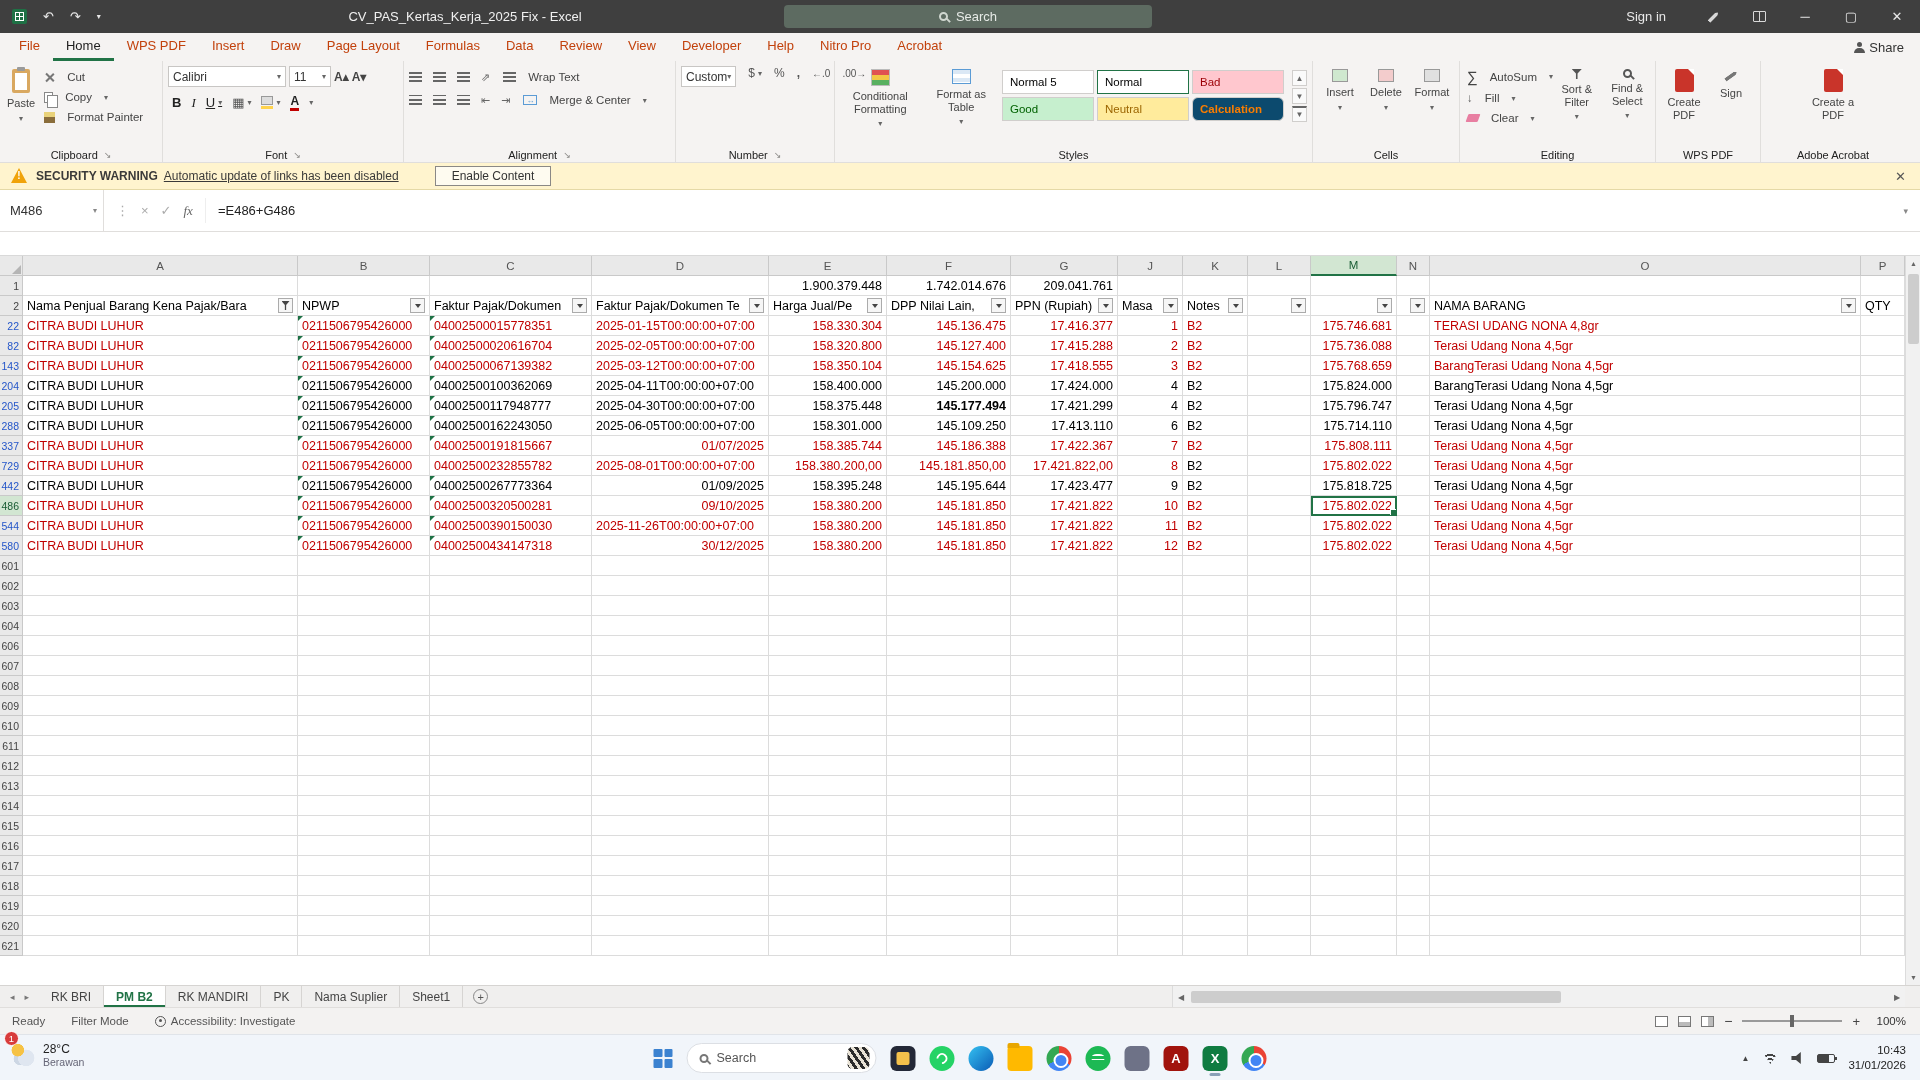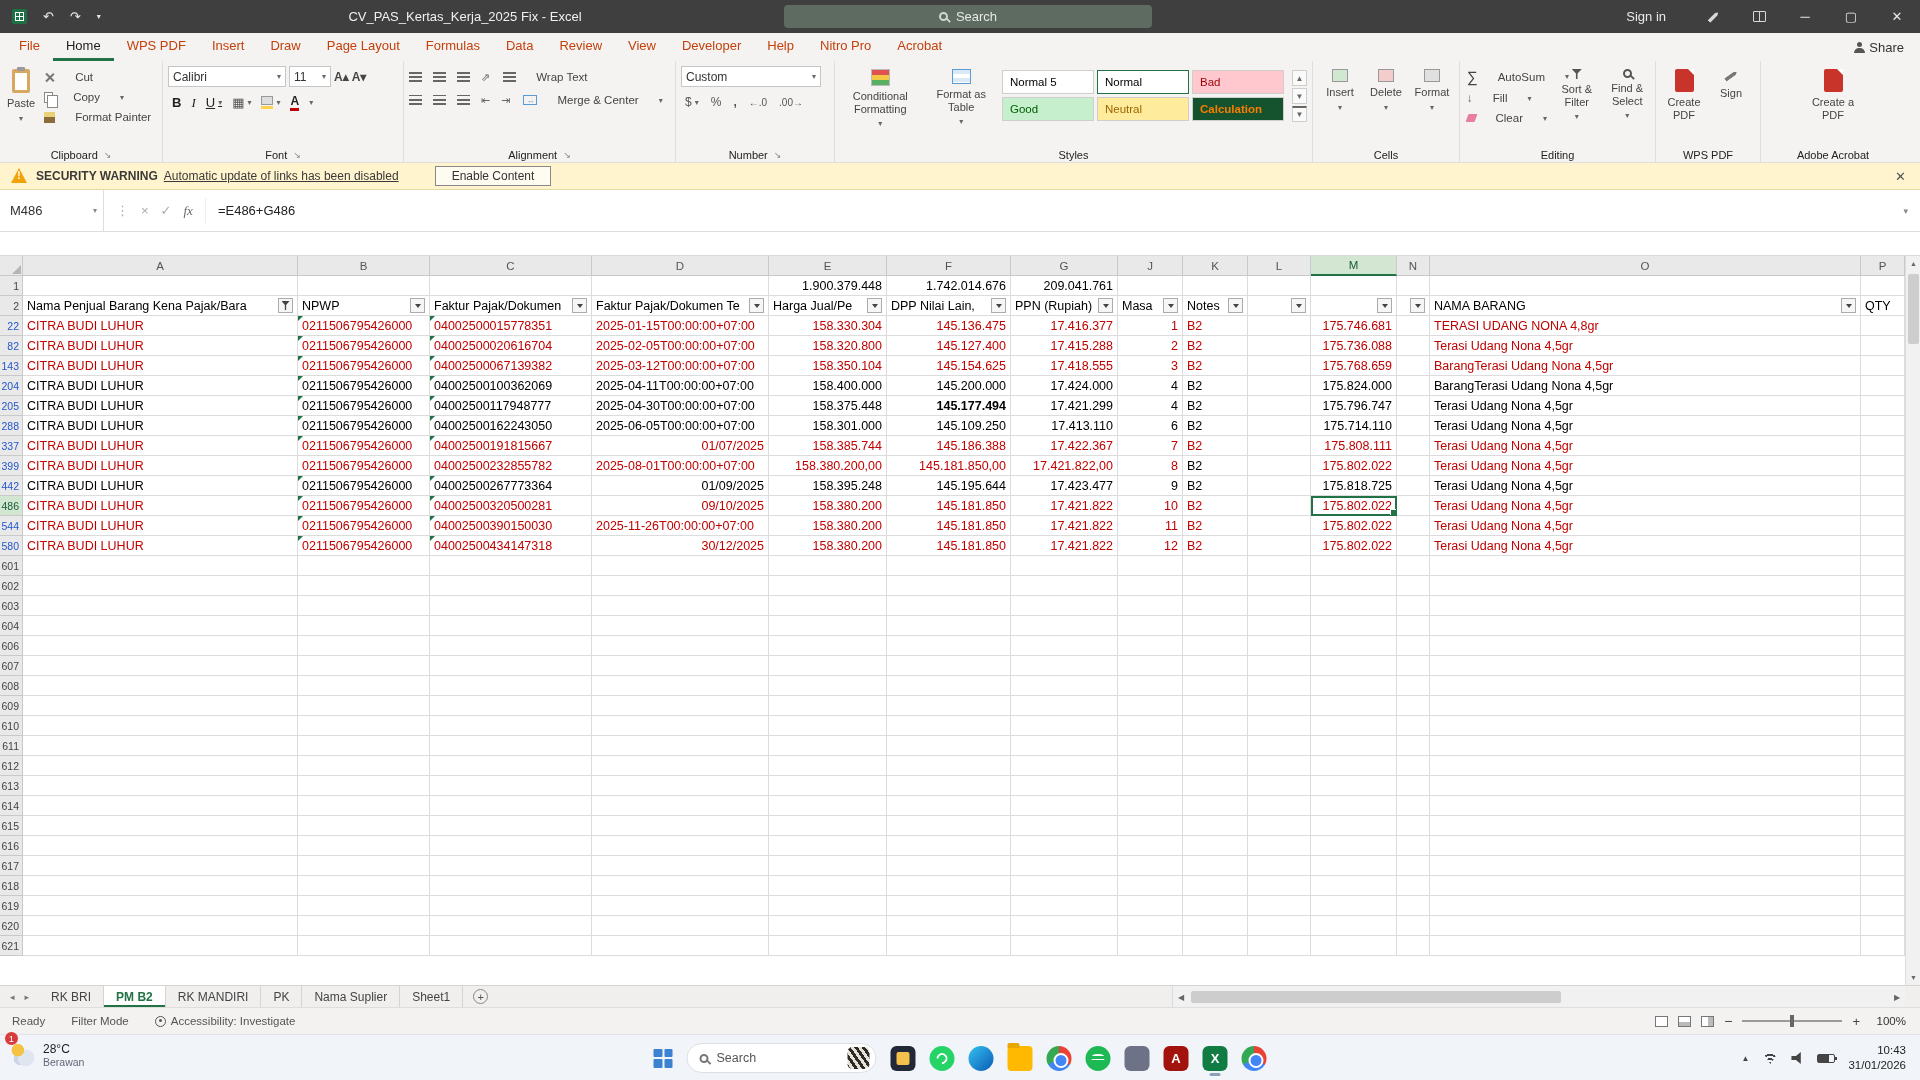--- a/index.html
+++ b/index.html
@@ -29,21 +29,21 @@
 .person::after{content:"";position:absolute;left:0;bottom:-1px;width:11px;height:5px;border-radius:5px 5px 0 0;background:#555}
 
 .ribbon{position:absolute;left:0;top:61px;width:1920px;height:102px;background:#f5f3f2;border-bottom:1px solid #e0dedc;display:flex}
 .rgroup{position:relative;border-right:1px solid #e0dedc;height:100%;padding:3px 5px 16px;flex:none}
 .gbody{display:flex;gap:5px;align-items:flex-start;height:80px;padding-top:2px}
 .glabel{position:absolute;bottom:1px;left:0;right:0;display:flex;justify-content:center;align-items:center;gap:6px;font-size:11px;color:#69676
 
 4}
 .launcher{font-size:9px;color:#8a8886}
 .bigbtn{flex-direction:column;justify-content:flex-start;font-size:11px;color:#444;text-align:center;line-height:1.15;padding:3px 2px;gap:4px}
-.rbtn{font-size:11.5px;color:#444;gap:20px;padding:1px 2px}
+.rbtn{font-size:11.5px;color:#444;gap:12px;padding:1px 2px}
 .smallstack{display:flex;flex-direction:column;gap:6px;padding-top:4px}
 .chv{font-size:8px;color:#666}
 .rsel{height:21px;border:1px solid #c8c6c4;background:#fff;font-size:12px;display:flex;align-items:center;justify-content:space-between;padding:0 4px;color:#333}
 .ic-clipboard{width:18px;height:24px;background:#d9a860;border-radius:2px;position:relative}
 .ic-clipboard::before{content:"";position:absolute;left:5px;top:-2px;width:8px;height:4px;background:#9a9a9a;border-radius:1px}
 .ic-clipboard::after{content:"";position:absolute;left:3px;top:4px;right:3px;bottom:3px;background:#fff}
 .icx{width:11px;height:11px;position:relative}
 .icx::before,.icx::after{content:"";position:absolute;left:5px;top:0;width:1.5px;height:11px;background:#777}
 .icx::before{transform:rotate(45deg)}.icx::after{transform:rotate(-45deg)}
 .ic-copy{width:9px;height:11px;border:1px solid #888;background:#fff;position:relative}
@@ -310,21 +310,21 @@
           </button>
       </div>
     </div>
     <div class="glabel">
         <span>Alignment</span>
         <span class="launcher">↘</span>
       </div>
   </div>
 
   <div class="rgroup" style="width:159px">
-    <div class="gbody" style="flex-direction:column;gap:8px">
+    <div class="gbody" style="gap:8px">
       <div class="rsel" style="width:140px">
           <span>Custom</span>
           <span class="chv">▾</span>
         </div>
       <div style="display:flex;gap:12px;align-items:center;padding-left:4px;color:#555;font-size:12px">
         <button>$<span class="chv">▾</span></button>
         <button>%</button>
         <button style="font-weight:bold">,</button>
         <button style="font-size:10px">←.0</button>
         <button style="font-size:10px">.00→</button>
@@ -347,21 +347,21 @@
         <span class="ic-ft"></span>
         <span>Format as Table</span>
           <span class="chv">▾</span>
       </button>
       <div id="style-gallery" class="stylegal">
           <div class="stylecell" style="background: rgb(255, 255, 255); color: rgb(0, 0, 0);">Normal 5</div>
           <div class="stylecell sel" style="background: rgb(255, 255, 255); color: rgb(0, 0, 0);">Normal</div>
           <div class="stylecell" style="background: rgb(255, 199, 206); color: rgb(156, 0, 6);">Bad</div>
           <div class="stylecell" style="background: rgb(198, 239, 206); color: rgb(0, 97, 0);">Good</div>
           <div class="stylecell" style="background: rgb(255, 235, 156); color: rgb(156, 101, 0);">Neutral</div>
-          <div class="stylecell" style="background: #14532d; color: rgb(250, 125, 0); font-weight: bold;">Calculation</div>
+          <div class="stylecell" style="background: #0c4a6e; color: rgb(250, 125, 0); font-weight: bold; border-radius: 6px;">Calculation</div>
         </div>
       <div class="galarrows">
         <span>▲</span>
         <span>▼</span>
         <span style="border-top:2px solid #666">▼</span>
       </div>
     </div>
     <div class="glabel">
         <span>Styles</span>
       </div>
@@ -711,21 +711,21 @@
       <div class="gcell right red" style="width: 107px;">17.422.367</div>
       <div class="gcell right red" style="width: 65px;">7</div>
       <div class="gcell red" style="width: 65px;">B2</div>
       <div class="gcell" style="width: 63px;"></div>
       <div class="gcell right red" style="width: 86px;">175.808.111</div>
       <div class="gcell" style="width: 33px;"></div>
       <div class="gcell red" style="width: 431px;">Terasi Udang Nona 4,5gr</div>
       <div class="gcell" style="width: 44px;"></div>
     </div>
     <div class="grow">
-      <div class="rowhead blue">399</div>
+      <div class="rowhead blue">729</div>
       <div class="gcell red" style="width: 275px;">CITRA BUDI LUHUR</div>
       <div class="gcell red" style="width: 132px;">0211506795426000</div>
       <div class="gcell red" style="width: 162px;">04002500232855782</div>
       <div class="gcell red" style="width: 177px;">2025-08-01T00:00:00+07:00</div>
       <div class="gcell right red" style="width: 118px;">158.380.200,00</div>
       <div class="gcell right red" style="width: 124px;">145.181.850,00</div>
       <div class="gcell right red" style="width: 107px;">17.421.822,00</div>
       <div class="gcell right red" style="width: 65px;">8</div>
       <div class="gcell" style="width: 65px;">B2</div>
       <div class="gcell" style="width: 63px;"></div>

